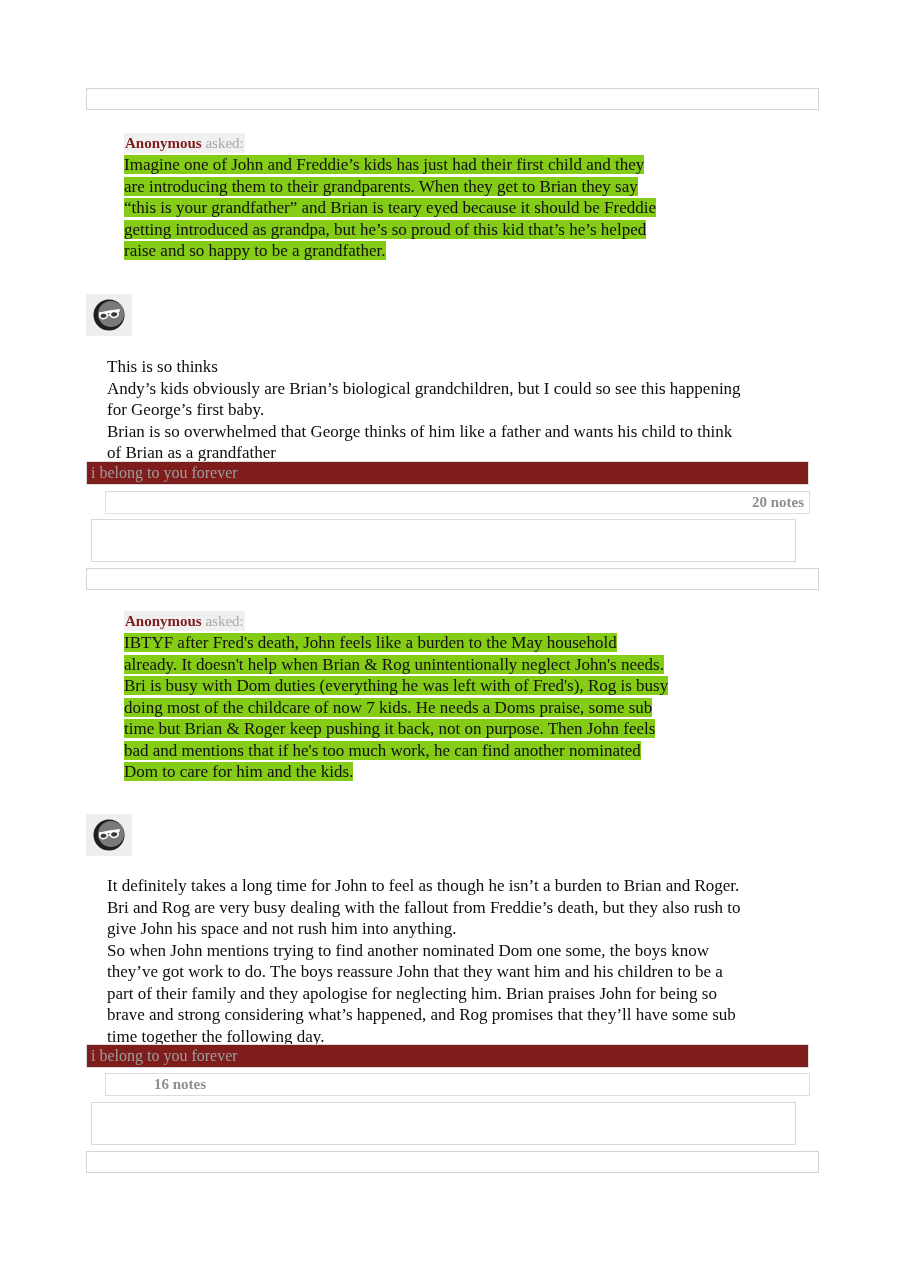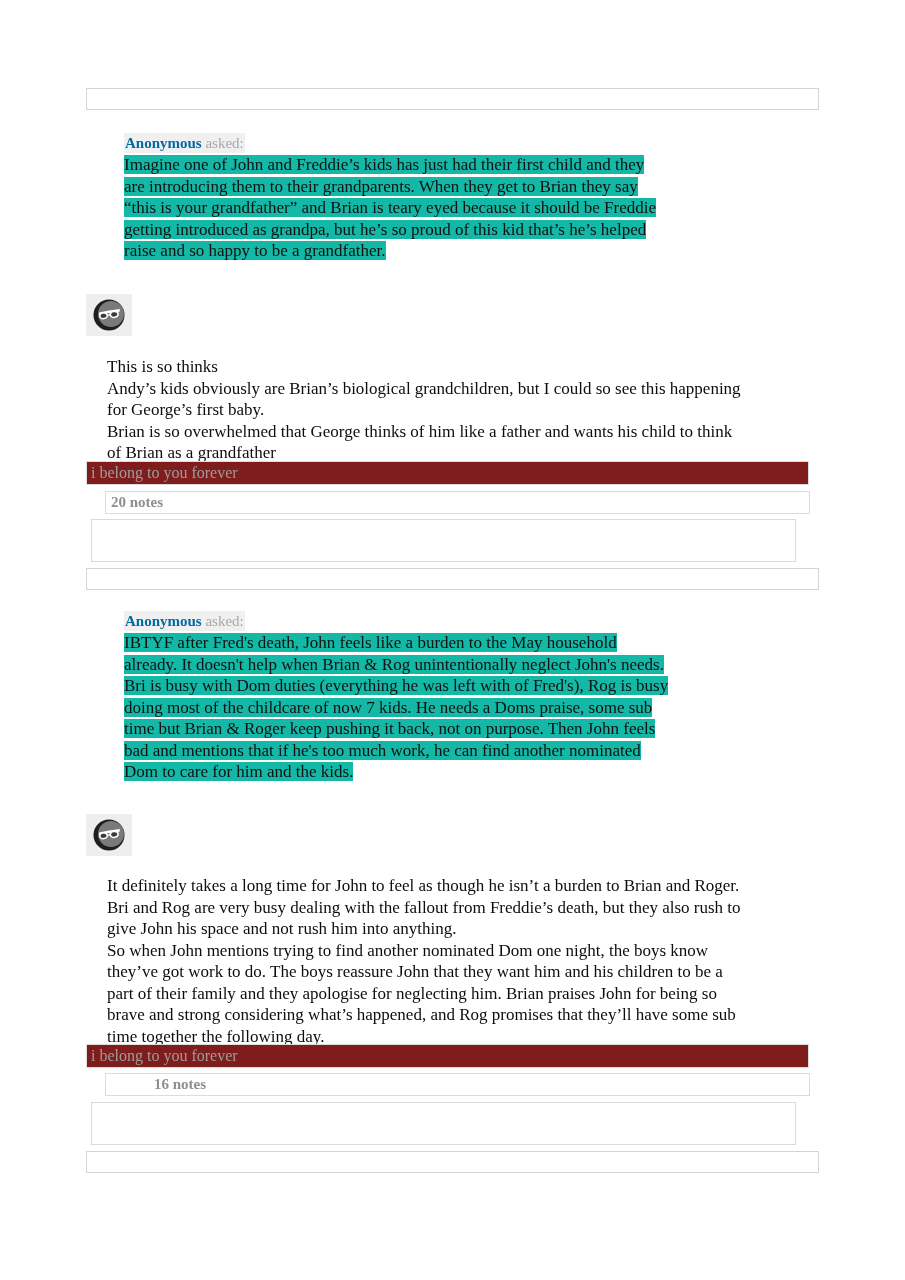--- a/index.html
+++ b/index.html
@@ -44,34 +44,34 @@
     font-size: 15px;
     line-height: 20px;
     color: #9a9a9a;
     background: #f0f0f0;
     display: inline-block;
     padding: 0 1px;
     white-space: nowrap;
   }
   .ask-header .asker {
     font-weight: bold;
-    color: #0369a1;
+    color: #7f1d1d;
   }
   .ask-header .verb {
     font-weight: normal;
     color: #a8a8a8;
   }
   .ask-body {
     font-size: 17px;
     line-height: 21.5px;
     color: #111111;
     margin-top: 1px;
   }
   .ask-body span.ln {
-    background: #14b8a6;
+    background: #84cc16;
     display: inline;
     box-decoration-break: clone;
     -webkit-box-decoration-break: clone;
   }
 
   
   .avatar-wrap {
     position: absolute;
     left: 86px;
     width: 46px;
@@ -183,21 +183,21 @@
   <div class="answer-block" style="top:356px;">
     <span class="ln">This is so thinks</span>
     <span class="ln">Andy’s kids obviously are Brian’s biological grandchildren, but I could so see this happening</span>
     <span class="ln">for George’s first baby.</span>
     <span class="ln">Brian is so overwhelmed that George thinks of him like a father and wants his child to think</span>
     <span class="ln">of Brian as a grandfather</span>
   </div>
 
   <div class="tagline-bar" style="top:461px;">i belong to you forever</div>
 
-  <div class="notes-bar" style="top:491px;">20 notes</div>
+  <div class="notes-bar" style="top:491px;text-align:right;">20 notes</div>
 
   <div class="empty-box" style="top:519px;"></div>
 
   <div class="frame-bar" style="top:568px;"></div>
 
   <div class="ask-block" style="top:611px;">
     <div class="ask-header">
       <span class="asker">Anonymous</span>
       <span class="verb">asked:</span>
     </div>
@@ -225,21 +225,21 @@
         <ellipse cx="22.2" cy="16.4" rx="3.1" ry="2.2" transform="rotate(-10 22.2 16.4)" fill="#3a3a3a"></ellipse>
         <path d="M15.8 16.6 L18.4 16.2 L18.4 17.4 L15.8 17.8 Z" fill="#ffffff"></path>
       </svg>
     </span>
   </div>
 
   <div class="answer-block" style="top:875px;">
     <span class="ln">It definitely takes a long time for John to feel as though he isn’t a burden to Brian and Roger.</span>
     <span class="ln">Bri and Rog are very busy dealing with the fallout from Freddie’s death, but they also rush to</span>
     <span class="ln">give John his space and not rush him into anything.</span>
-    <span class="ln">So when John mentions trying to find another nominated Dom one night, the boys know</span>
+    <span class="ln">So when John mentions trying to find another nominated Dom one some, the boys know</span>
     <span class="ln">they’ve got work to do. The boys reassure John that they want him and his children to be a</span>
     <span class="ln">part of their family and they apologise for neglecting him. Brian praises John for being so</span>
     <span class="ln">brave and strong considering what’s happened, and Rog promises that they’ll have some sub</span>
     <span class="ln">time together the following day.</span>
   </div>
 
   <div class="tagline-bar" style="top:1044px;">i belong to you forever</div>
 
   <div class="notes-bar" style="top:1073px;padding-left:48px;">16 notes</div>
 

